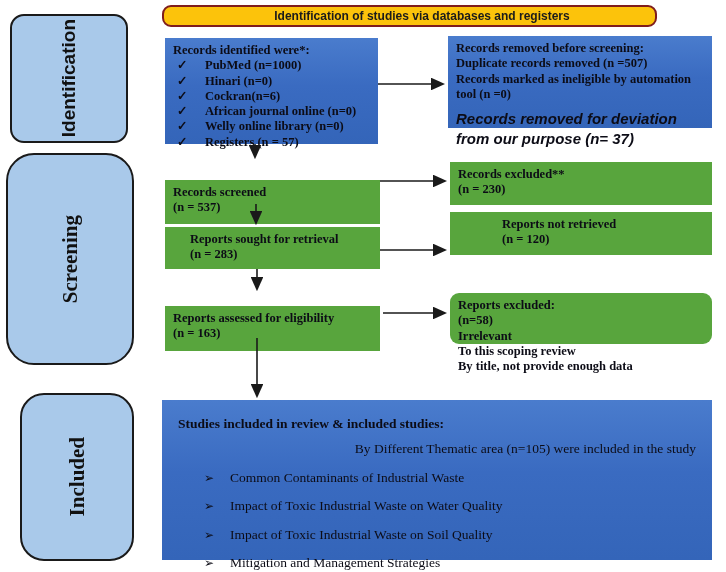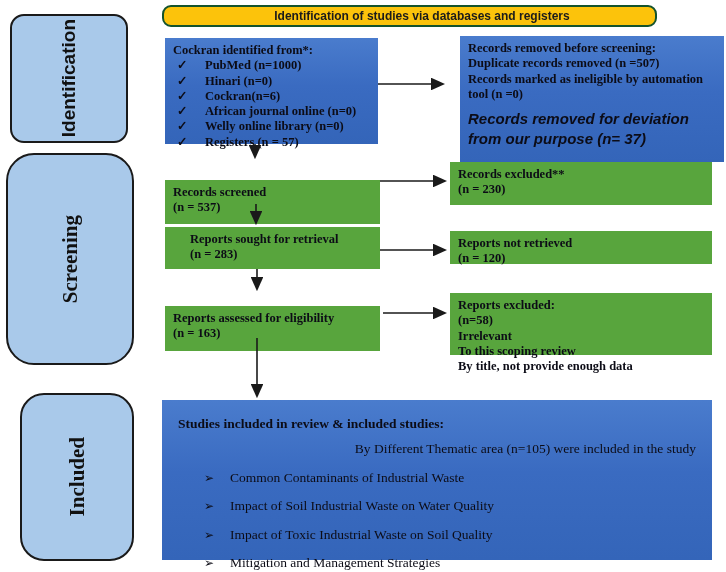--- a/index.html
+++ b/index.html
@@ -34,43 +34,43 @@
   #stage-identification .vtext { font-family: "Liberation Sans", sans-serif; font-size: 19px; }
   #stage-screening { left: 6px; top: 153px; width: 128px; height: 212px; border-radius: 28px; }
   #stage-screening .vtext { font-family: "Liberation Serif", serif; font-size: 21px; }
   #stage-included { left: 20px; top: 393px; width: 114px; height: 168px; border-radius: 24px; }
   #stage-included .vtext { font-family: "Liberation Serif", serif; font-size: 21px; }
 
   
   #banner {
     left: 162px; top: 5px; width: 495px; height: 22px;
     background: #fcc30b;
-    border: 2px solid #14532d;
+    border: 2px solid #7f1d1d;
     border-radius: 9px;
     display: flex; align-items: center; justify-content: center;
     font-family: "Liberation Sans", sans-serif;
     font-weight: bold; font-size: 12px; color: #1b1b1b; padding-left: 25px;
   }
 
   
   .box-blue {
     background: linear-gradient(180deg, #4a7ccd 0%, #3a6bc1 45%, #3465b9 100%);
   }
   .box-green { background: #58a53d; }
   .flowbox { font-weight: bold; font-size: 12.5px; line-height: 1.22; color: #0c0c16; }
   .flowbox .pad { padding: 5px 8px; }
 
   #box-records-identified { left: 165px; top: 38px; width: 213px; height: 106px; }
-  #box-records-removed   { left: 460px; top: 36px; width: 264px; height: 126px; }
+  #box-records-removed   { left: 448px; top: 36px; width: 264px; height: 92px; }
   #box-records-screened  { left: 165px; top: 160px; width: 215px; height: 44px; margin-top: 20px; }
   #box-records-excluded  { left: 450px; top: 162px; width: 262px; height: 43px; }
   #box-reports-sought    { left: 165px; top: 227px; width: 215px; height: 42px; padding-left: 17px; }
-  #box-reports-not-retrieved { left: 450px; top: 231px; width: 262px; height: 33px; }
+  #box-reports-not-retrieved { left: 450px; top: 212px; width: 262px; height: 43px; padding-left: 44px; }
   #box-reports-assessed  { left: 165px; top: 306px; width: 215px; height: 45px; }
-  #box-reports-excluded  { left: 450px; top: 293px; width: 262px; height: 62px; }
+  #box-reports-excluded  { left: 450px; top: 293px; width: 262px; height: 51px; border-radius: 9px; }
   #box-studies-included  { left: 162px; top: 400px; width: 550px; height: 160px; }
 
   .check-row { display: flex; }
   .check-row .check { width: 32px; flex: 0 0 32px; text-align: left; padding-left: 4px; }
 
   #box-records-removed .em-line {
     font-family: "Liberation Sans", sans-serif;
     font-style: italic;
     font-weight: bold;
     font-size: 15px;
@@ -101,21 +101,21 @@
   <div class="abs stage" id="stage-included">
     <span class="vtext">Included</span>
   </div>
 
   <div class="abs" id="banner">
     <span>Identification of studies via databases and registers</span>
   </div>
 
   <div class="abs flowbox box-blue" id="box-records-identified">
     <div class="pad">
-      <div>Cockran identified from*:</div>
+      <div>Records identified were*:</div>
       <div class="check-row">
         <span class="check">✓</span>
         <span>PubMed (n=1000)</span>
       </div>
       <div class="check-row">
         <span class="check">✓</span>
         <span>Hinari (n=0)</span>
       </div>
       <div class="check-row">
         <span class="check">✓</span>
@@ -193,21 +193,21 @@
   <div class="abs flowbox box-blue" id="box-studies-included">
     <div class="pad">
       <div class="title">Studies included in review &amp; included studies:</div>
       <div class="subtitle">By Different Thematic area (n=105) were included in the study</div>
       <div class="bullet-row">
         <span class="bullet">➢</span>
         <span>Common Contaminants of Industrial Waste</span>
       </div>
       <div class="bullet-row">
         <span class="bullet">➢</span>
-        <span>Impact of Soil Industrial Waste on Water Quality</span>
+        <span>Impact of Toxic Industrial Waste on Water Quality</span>
       </div>
       <div class="bullet-row">
         <span class="bullet">➢</span>
         <span>Impact of Toxic Industrial Waste on Soil Quality</span>
       </div>
       <div class="bullet-row">
         <span class="bullet">➢</span>
         <span>Mitigation and Management Strategies</span>
       </div>
     </div>

